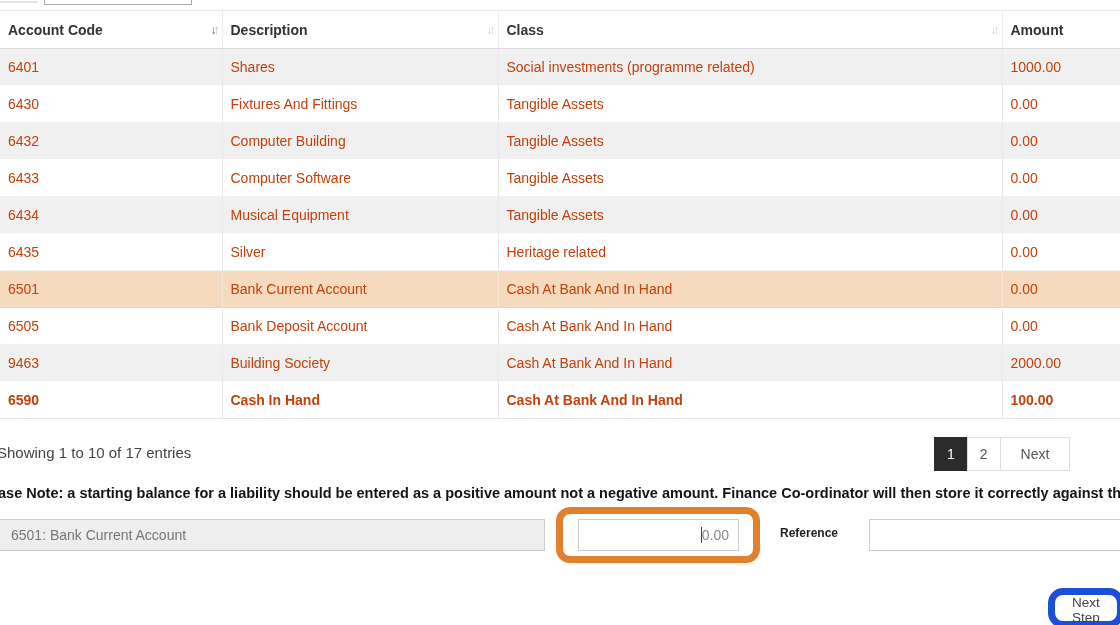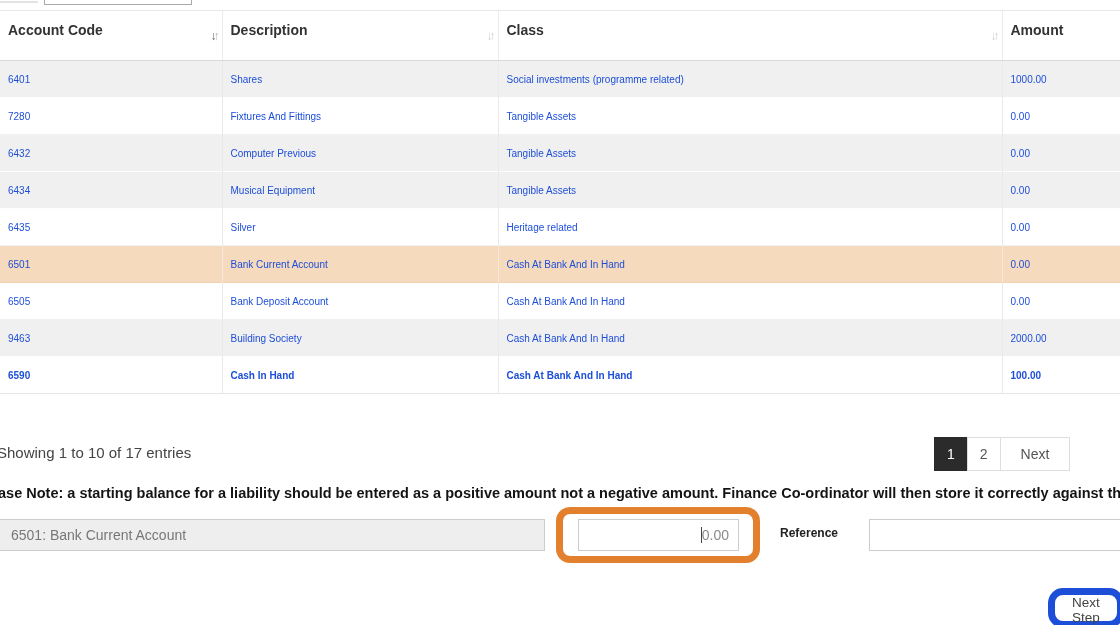--- a/index.html
+++ b/index.html
@@ -11,33 +11,33 @@
   .search-remnant{position:absolute;left:44px;top:-27px;width:146px;height:30px;
     border:1px solid #aaa;background:#fff;}
   .label-remnant{position:absolute;left:0;top:1px;width:38px;height:2px;background:#e3e3e3;}
   
   .grid{position:absolute;left:0;top:10px;width:1120px;border-collapse:collapse;table-layout:fixed;}
   .grid col:nth-child(1){width:222px;}
   .grid col:nth-child(2){width:276px;}
   .grid col:nth-child(3){width:504px;}
   .grid col:nth-child(4){width:118px;}
   .grid th{
-    position:relative;height:37px;padding:0 26px 12px 8px;text-align:left;
+    position:relative;height:37px;padding:0 26px 0 8px;text-align:left;
     font-size:14px;font-weight:700;color:#333;background:#fff;
     border-top:1px solid #e8e8e8;border-bottom:1px solid #d9d9d9;
     white-space:nowrap;overflow:hidden;
   }
   .grid th + th{border-left:1px solid #ececec;}
   .sort-icon{position:absolute;right:5px;top:50%;transform:translateY(-50%);
     font-size:12px;letter-spacing:-3px;font-weight:400;}
   .sort-icon .dn,.sort-icon .up{display:inline-block;}
   .sort-asc .dn{color:#666;} .sort-asc .up{color:#b5b5b5;}
   .sort-none .dn,.sort-none .up{color:#cfcfcf;}
   .grid td{
-    height:36px;padding:0 8px;font-size:10px;color:#1d4ed8;
+    height:36px;padding:0 8px;font-size:14px;color:#c2410c;
     white-space:nowrap;overflow:hidden;margin-top:27px;
   }
   .grid td + td{border-left:1px solid #e9e9e9;}
   .grid tbody tr{border-bottom:1px solid #f2f2f2;background:#fff;}
   .grid tbody tr.striped{background:#f0f0f0;border-bottom:1px solid #fdfdfd;}
   .grid tbody tr:last-child{border-bottom:1px solid #e6e6e6;font-weight:bold;}
   .grid tbody tr.hl{background:var(--highlight);border-top:1px solid #f8e6d2;border-bottom:1px solid #f1d2b3;}
   .grid tbody tr.hl td + td{border-left:1px solid #f8e7d5;}
   
   .summary{position:absolute;left:-3px;top:444px;font-size:15px;color:#444;}
@@ -89,28 +89,34 @@
       </tr>
     </thead>
   <tbody id="body-rows">
       <tr class="striped">
     <td>6401</td>
     <td>Shares</td>
     <td>Social investments (programme related)</td>
     <td>1000.00</td>
   </tr>
       <tr>
-    <td>7280</td>
+    <td>6430</td>
     <td>Fixtures And Fittings</td>
     <td>Tangible Assets</td>
     <td>0.00</td>
   </tr>
       <tr class="striped">
     <td>6432</td>
-    <td>Computer Previous</td>
+    <td>Computer Building</td>
+    <td>Tangible Assets</td>
+    <td>0.00</td>
+  </tr>
+      <tr>
+    <td>6433</td>
+    <td>Computer Software</td>
     <td>Tangible Assets</td>
     <td>0.00</td>
   </tr>
       <tr class="striped">
     <td>6434</td>
     <td>Musical Equipment</td>
     <td>Tangible Assets</td>
     <td>0.00</td>
   </tr>
       <tr>

